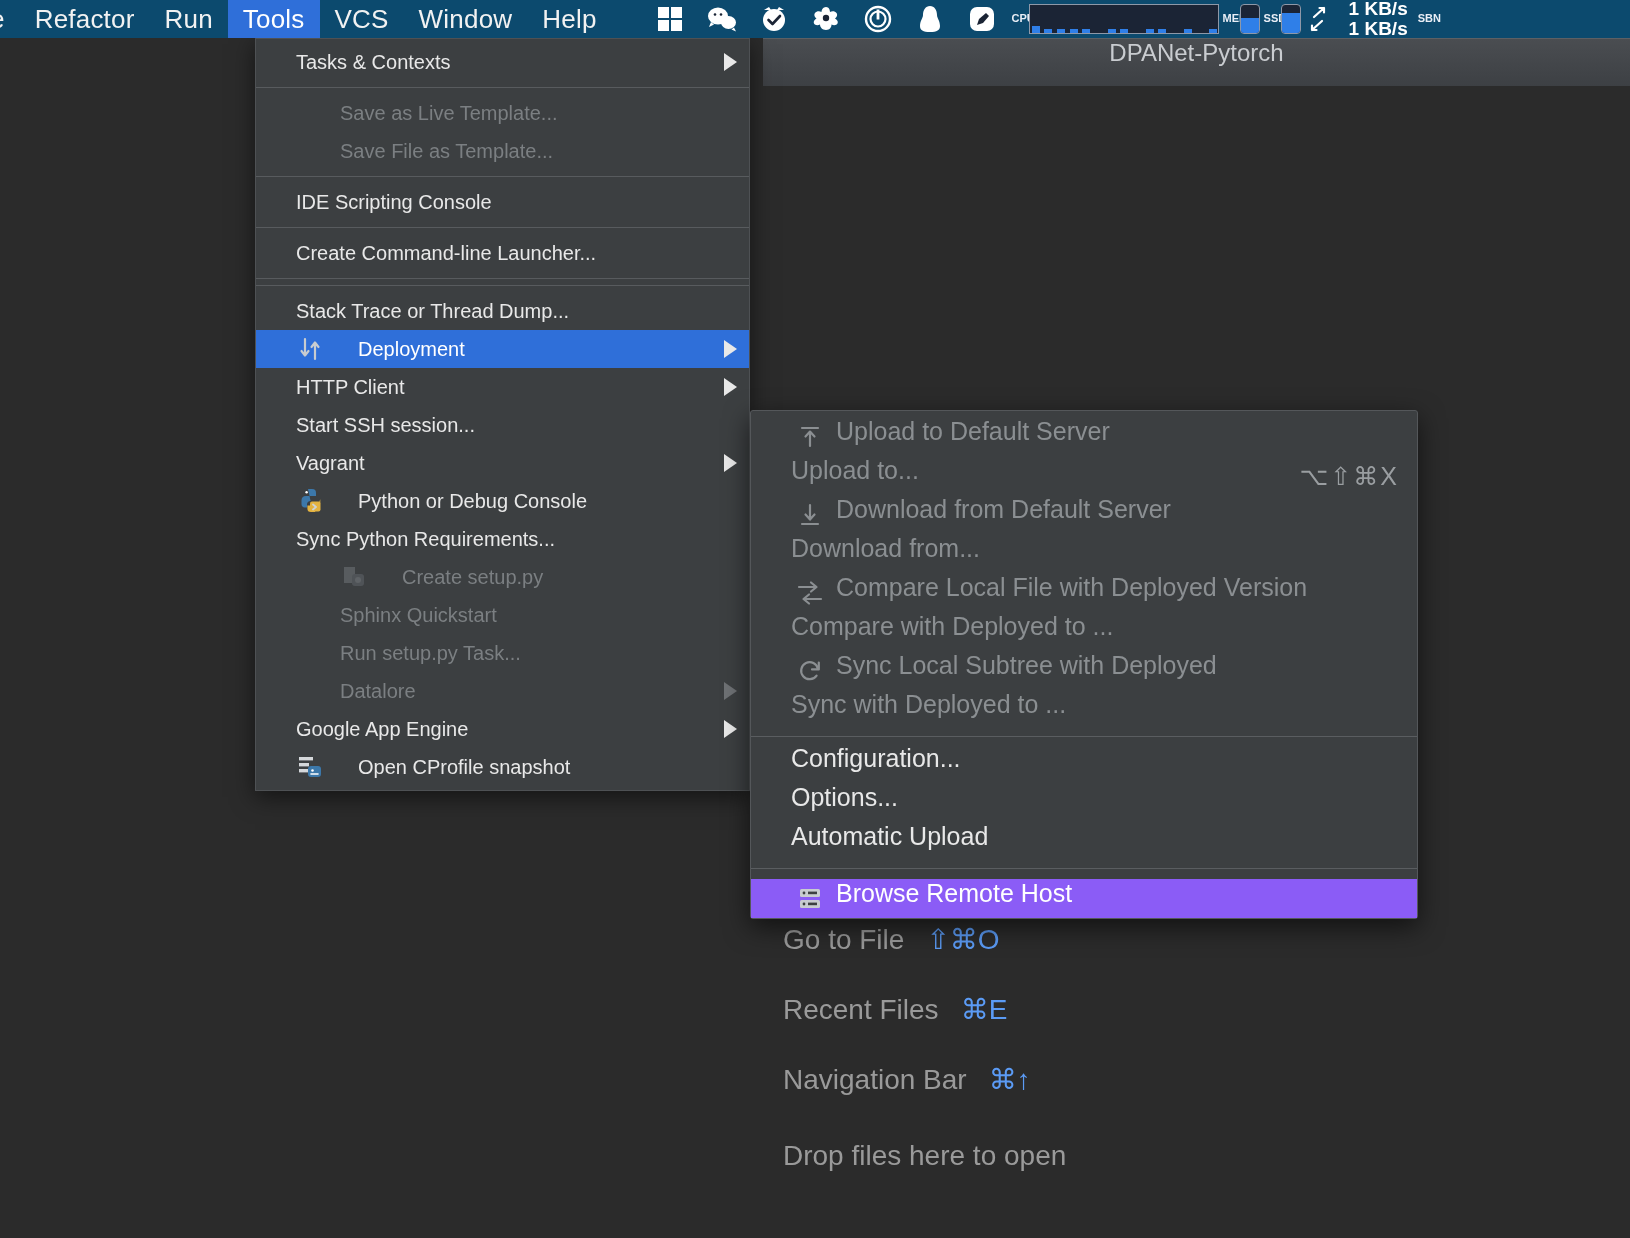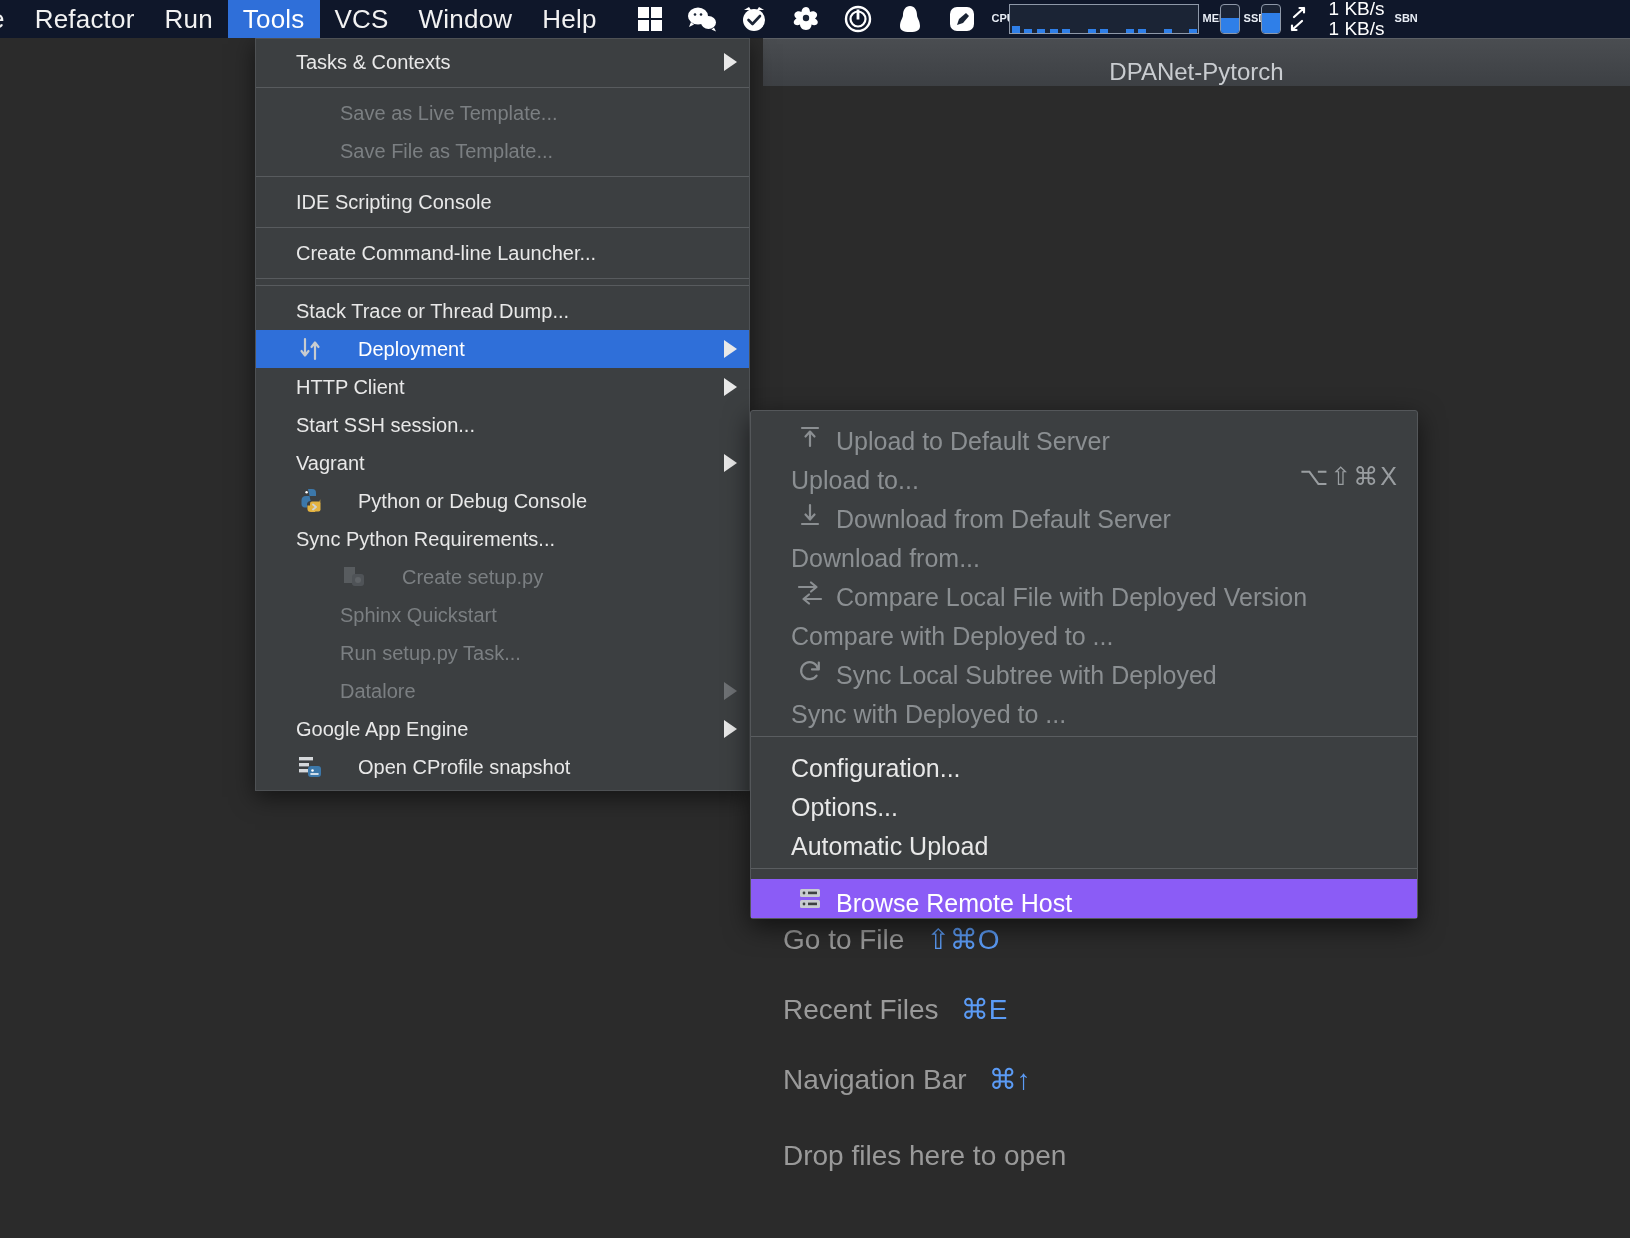--- a/index.html
+++ b/index.html
@@ -7,23 +7,24 @@
     width: 1630px; height: 1238px;
     background: #2b2b2b;
     font-family: "Liberation Sans", sans-serif;
     overflow: hidden;
   }
   #root { position: relative; width: 1630px; height: 1238px; }
 
   
   .menubar {
     position: absolute; left: 0; top: 0; width: 1630px; height: 38px;
-    background: #0f172a;
+    background: #0c4a6e;
     display: flex; align-items: center;
     z-index: 40;
+    gap: 20px;
   }
   .mb-left { display: flex; align-items: center; height: 38px; }
   .mb-item {
     height: 38px; display: flex; align-items: center;
     padding: 0 15px; color: #f2f2f2; font-size: 26px; letter-spacing: 0.2px;
     white-space: nowrap;
   }
   .mb-item.first { padding-left: 0; margin-left: -10px; }
   .mb-item.active { background: #2f6fd9; color: #ffffff; }
 
@@ -43,34 +44,34 @@
   .cpu-bar { position: absolute; bottom: 0; background: #2f7fe8; height: 4px; }
   .cpu-bar.tall { height: 7px; }
 
   .gauge {
     width: 20px; height: 30px; border: 1px solid #8e98a8; border-radius: 4px;
     background: #1b2435; position: relative; overflow: hidden;
   }
   .gauge > i { position: absolute; bottom: 0; left: 0; right: 0; background: #2f7fe8; display: block; }
   .net-ico { width: 34px; height: 38px; display: flex; align-items: center; justify-content: center; }
   .netrate {
-    color: #ffffff; font-size: 19px; line-height: 20px; font-weight: normal;
+    color: #ffffff; font-size: 19px; line-height: 20px; font-weight: bold;
     text-align: right; margin-left: 14px; white-space: nowrap;
   }
   .edge-cut {
     color: #e9eef6; font-size: 11px; line-height: 11.5px; font-weight: bold;
     margin-left: 10px; width: 20px; text-align: center;
   }
 
   
   .titlebar {
     position: absolute; left: 763px; top: 38px; width: 867px; height: 48px;
     background: linear-gradient(#4a4d51, #3d4044);
     border-top: 1px solid #5c6065;
-    display: flex; align-items: flex-end; justify-content: center;
+    display: flex; align-items: flex-start; justify-content: center;
     z-index: 5;
   }
   .titlebar .ttl { color: #c9ccd0; font-size: 24px; }
 
   
   .ide-bg {
     position: absolute; left: 0; top: 86px; width: 1630px; height: 1152px;
     background: #2b2b2b;
   }
   .left-strip {
@@ -115,21 +116,21 @@
 
   
   .submenu {
     position: absolute; left: 750px; top: 410px; width: 668px;
     background: #3c3f41; z-index: 35;
     border: 1px solid #54575a; border-radius: 3px;
     box-shadow: 0 8px 26px rgba(0,0,0,0.6);
     padding: 6px 0 0 0;
   }
   .srow {
-    position: relative; height: 39px; display: flex; align-items: flex-end;
+    position: relative; height: 39px; display: flex; align-items: flex-start;
     color: #e8e8e8; font-size: 25px; padding-left: 40px; padding-right: 16px;
     white-space: nowrap;
   }
   .srow.dim { color: #8b8f92; }
   .srow.sel { background: #8b5cf6; color: #ffffff; margin-top: 10px; }
   .srow.hasicon { padding-left: 85px; }
   .srow .sico {
     position: absolute; left: 44px; top: 50%; transform: translateY(-50%);
     width: 30px; height: 26px; display: flex; align-items: center; justify-content: center;
   }

